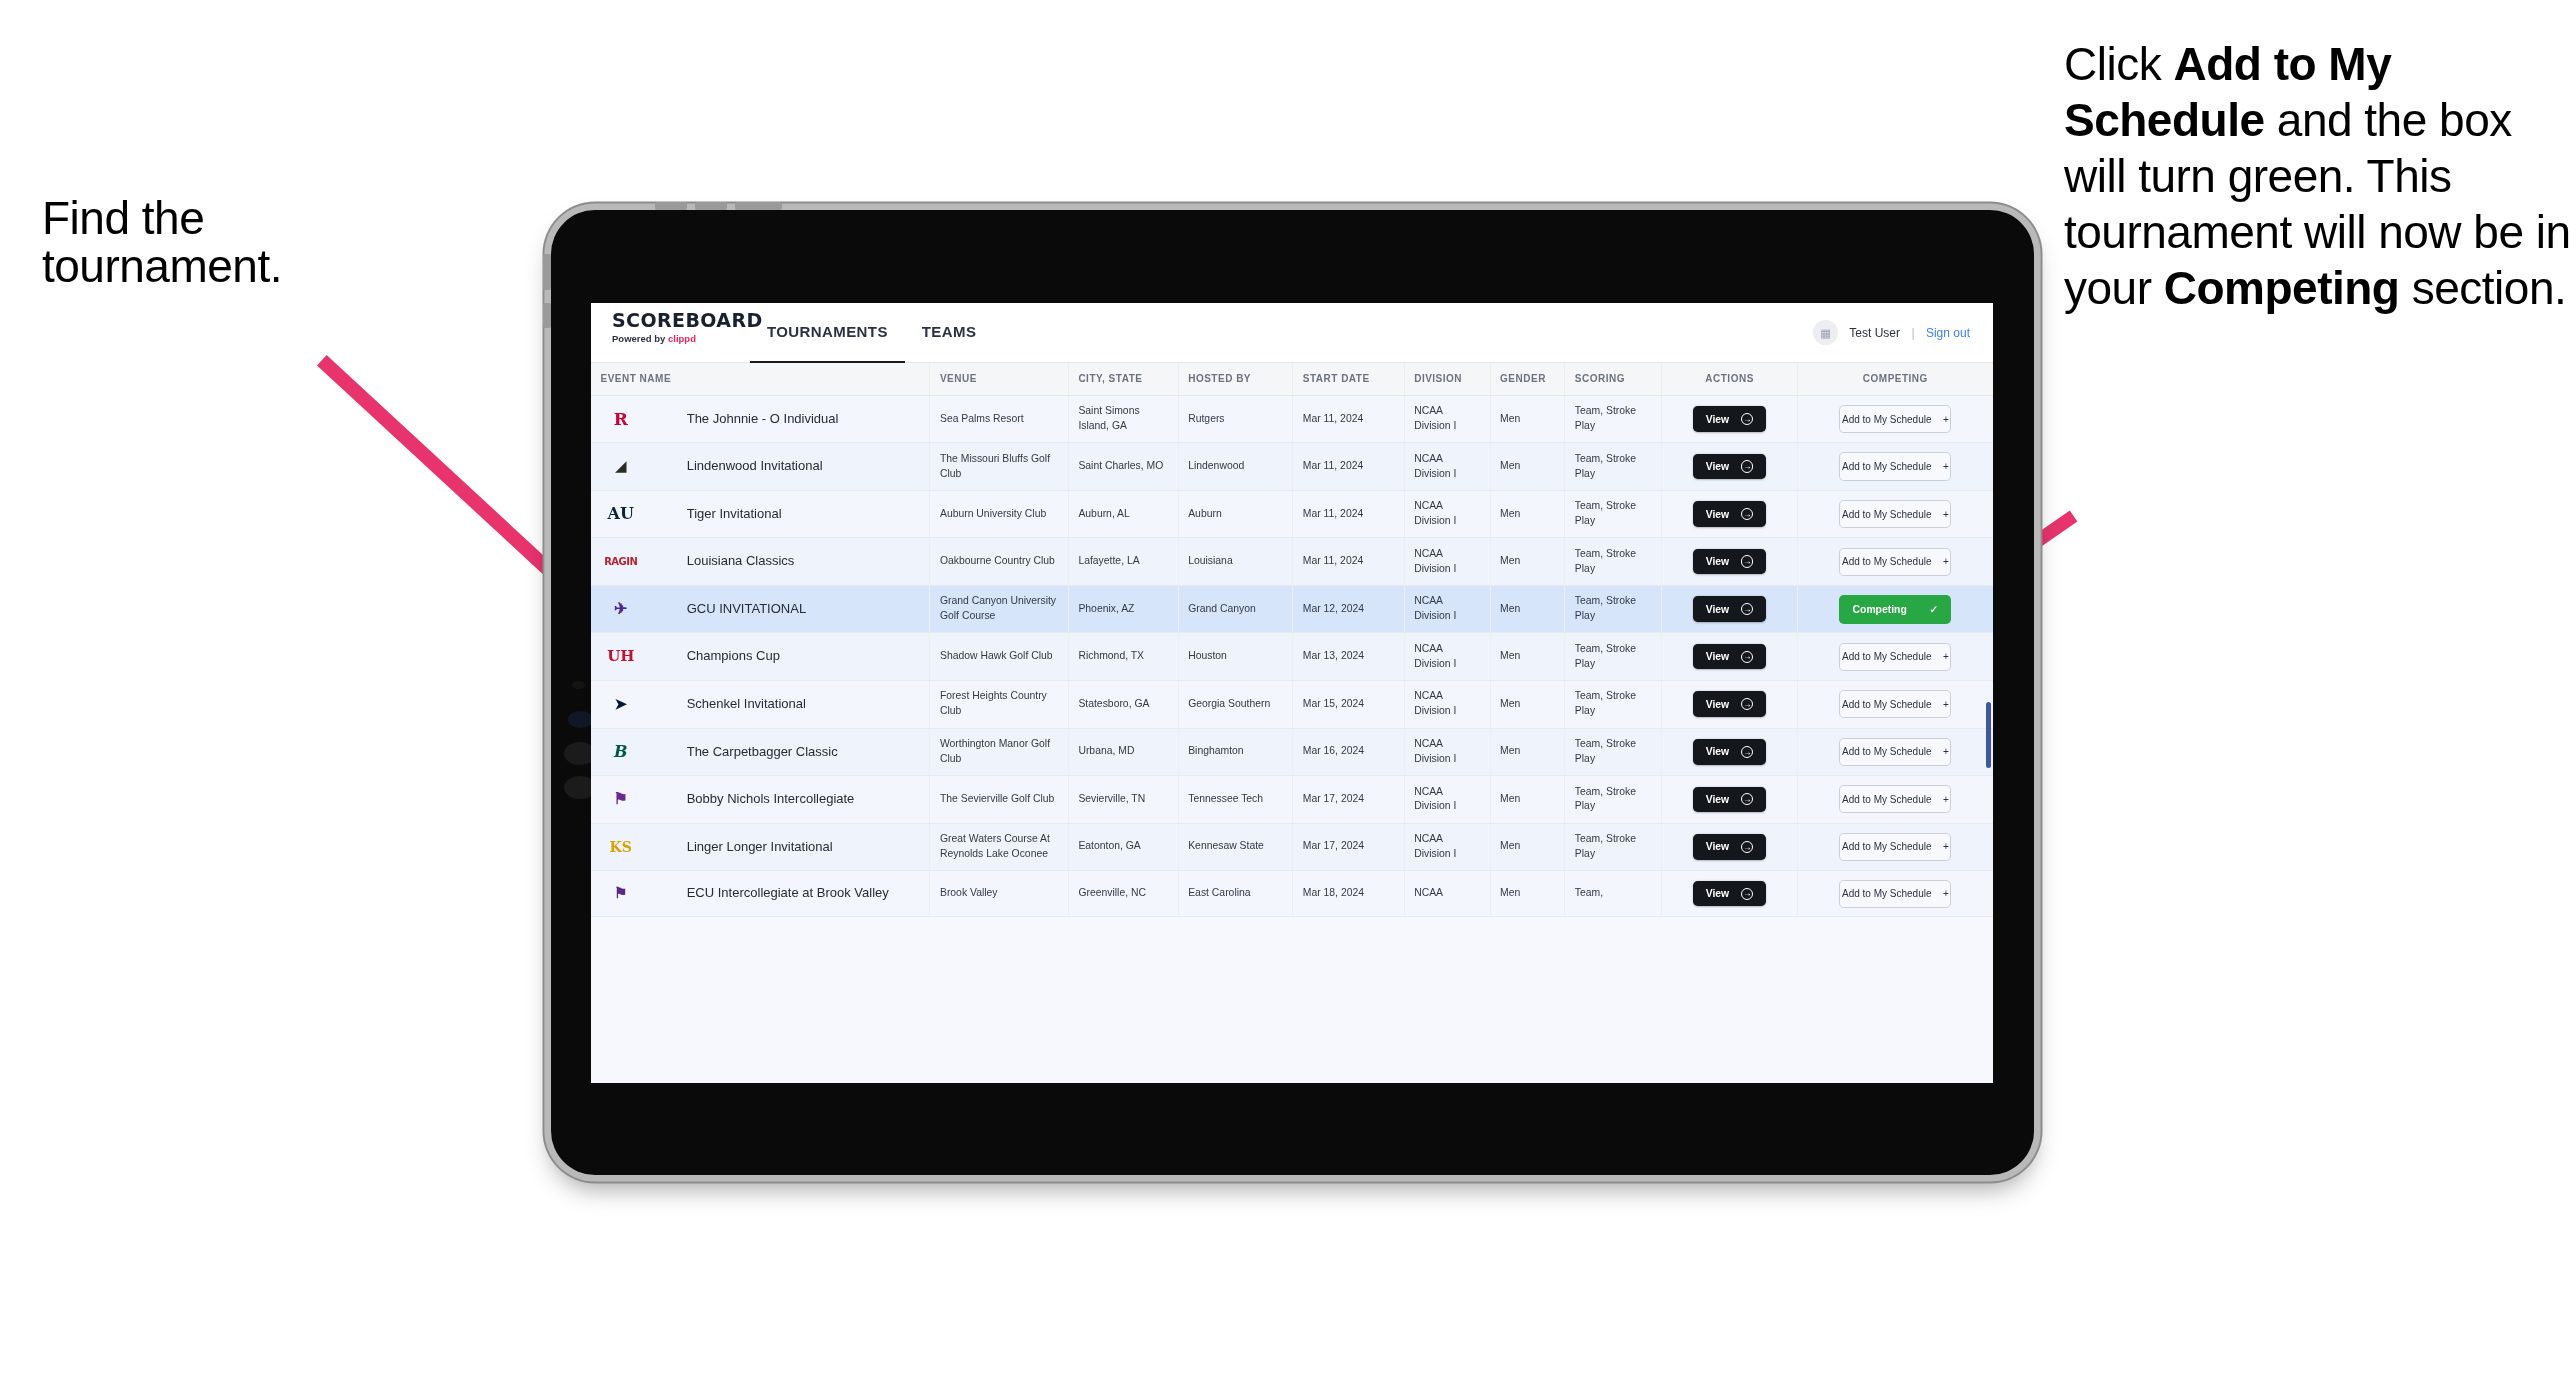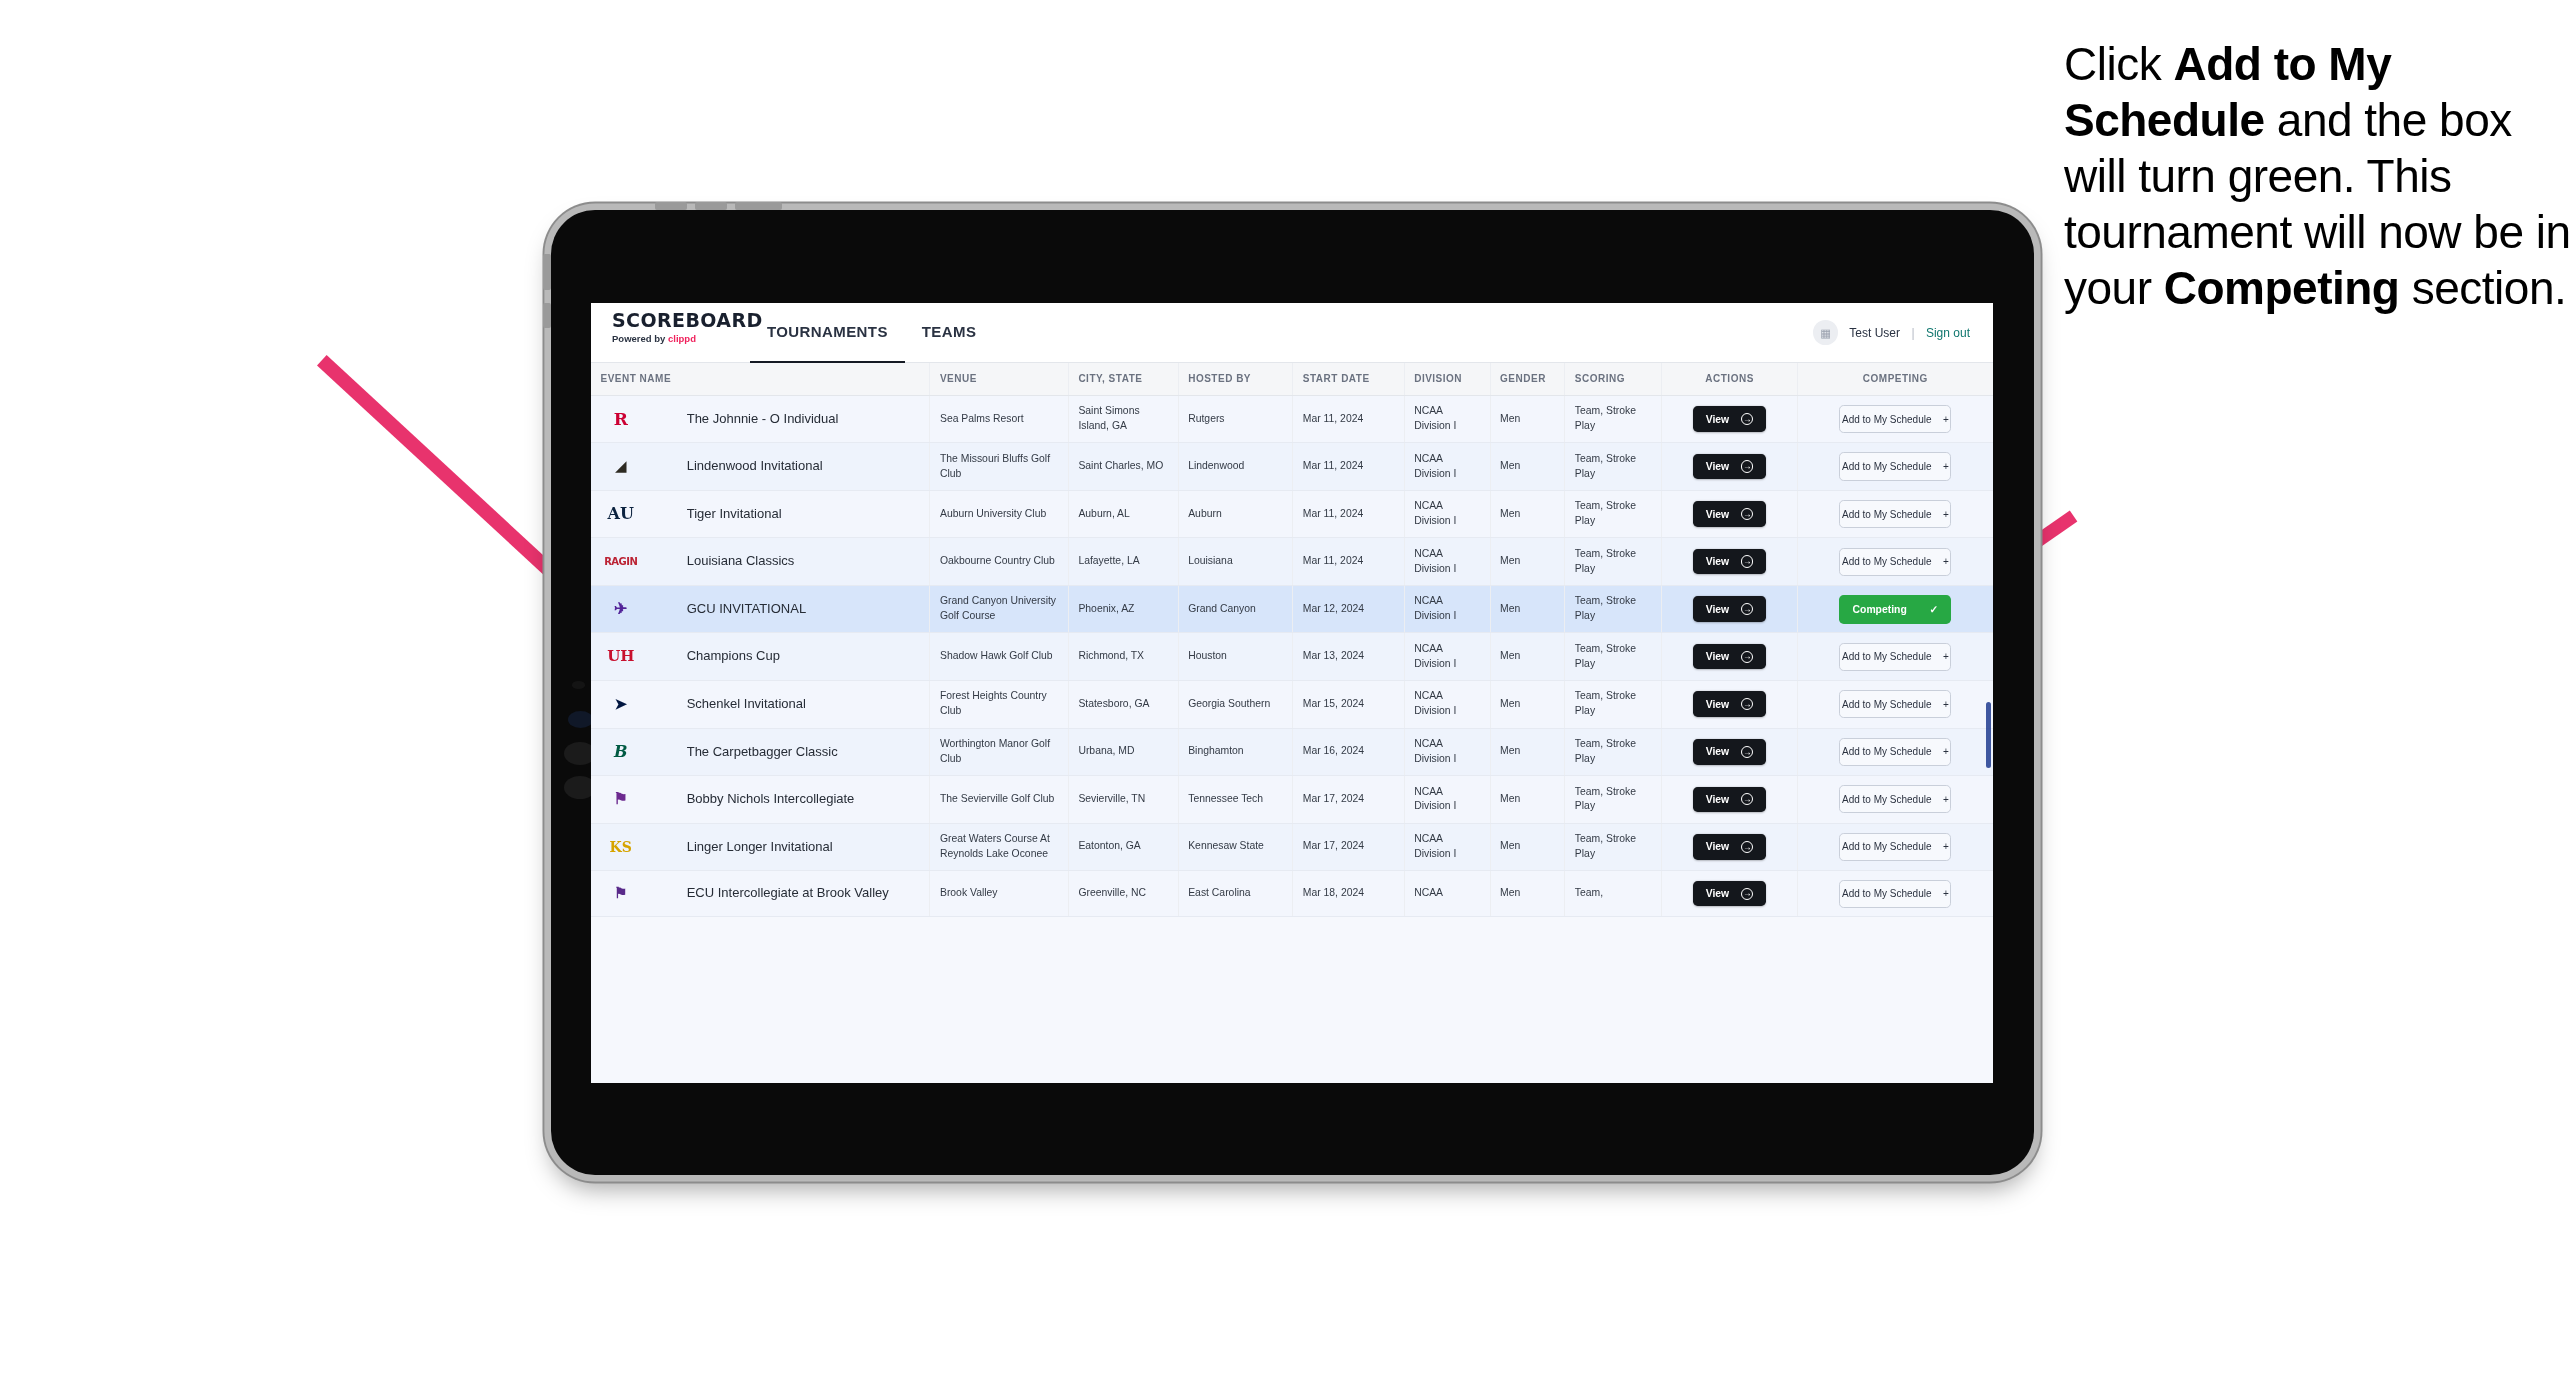--- a/index.html
+++ b/index.html
@@ -108,21 +108,21 @@
     font-size: 12px; color: #2a3242;
   }
   #avatar {
     width: 24.6px; height: 24.6px; border-radius: 50%;
     background: #eceef2;
     display: flex; align-items: center; justify-content: center;
     color: #9aa1ae; font-size: 11.4px;
   }
   #user-name { color: #2a3242; }
   #user-sep { color: #b6bcc6; }
-  #sign-out { color: #0f766e; cursor: pointer; }
+  #sign-out { color: #3b82f6; cursor: pointer; }
 
   
   #table-wrap { position: relative; height: 720px; overflow: hidden; background:#f6f8fd; }
   table { border-collapse: collapse; width: 100%; table-layout: fixed; }
   thead th {
     background: #f5f6f8;
     color: #6b7280;
     font-size: 10px;
     font-weight: 600;
     letter-spacing: 0.5px;
@@ -233,20 +233,21 @@
     background: #1f3b8f;
     border-radius: 2.8px;
     opacity: 0.85;
   }
 </style>
 </head>
 <body>
 
 <div id="stage">
 
+  <div class="annot" id="annot-left">Find the tournament.</div>
 
   <div class="annot" id="annot-right"><span>Click </span><b>Add to My Schedule</b><span> and the box will turn green. This tournament will now be in your </span><b>Competing</b><span> section.</span></div>
 
   <svg class="arrow-svg" id="arrow-left-svg" viewBox="0 0 420 340">
     <line x1="40" y1="20" x2="330" y2="288" stroke="#e8336d" stroke-width="15" stroke-linecap="butt"></line>
     <polygon points="360,320 286,288 312,258" fill="#e8336d"></polygon>
   </svg>
 
   <svg class="arrow-svg" id="arrow-right-svg" viewBox="0 0 300 170">
     <line x1="252" y1="20" x2="88" y2="134" stroke="#e8336d" stroke-width="14" stroke-linecap="butt"></line>

